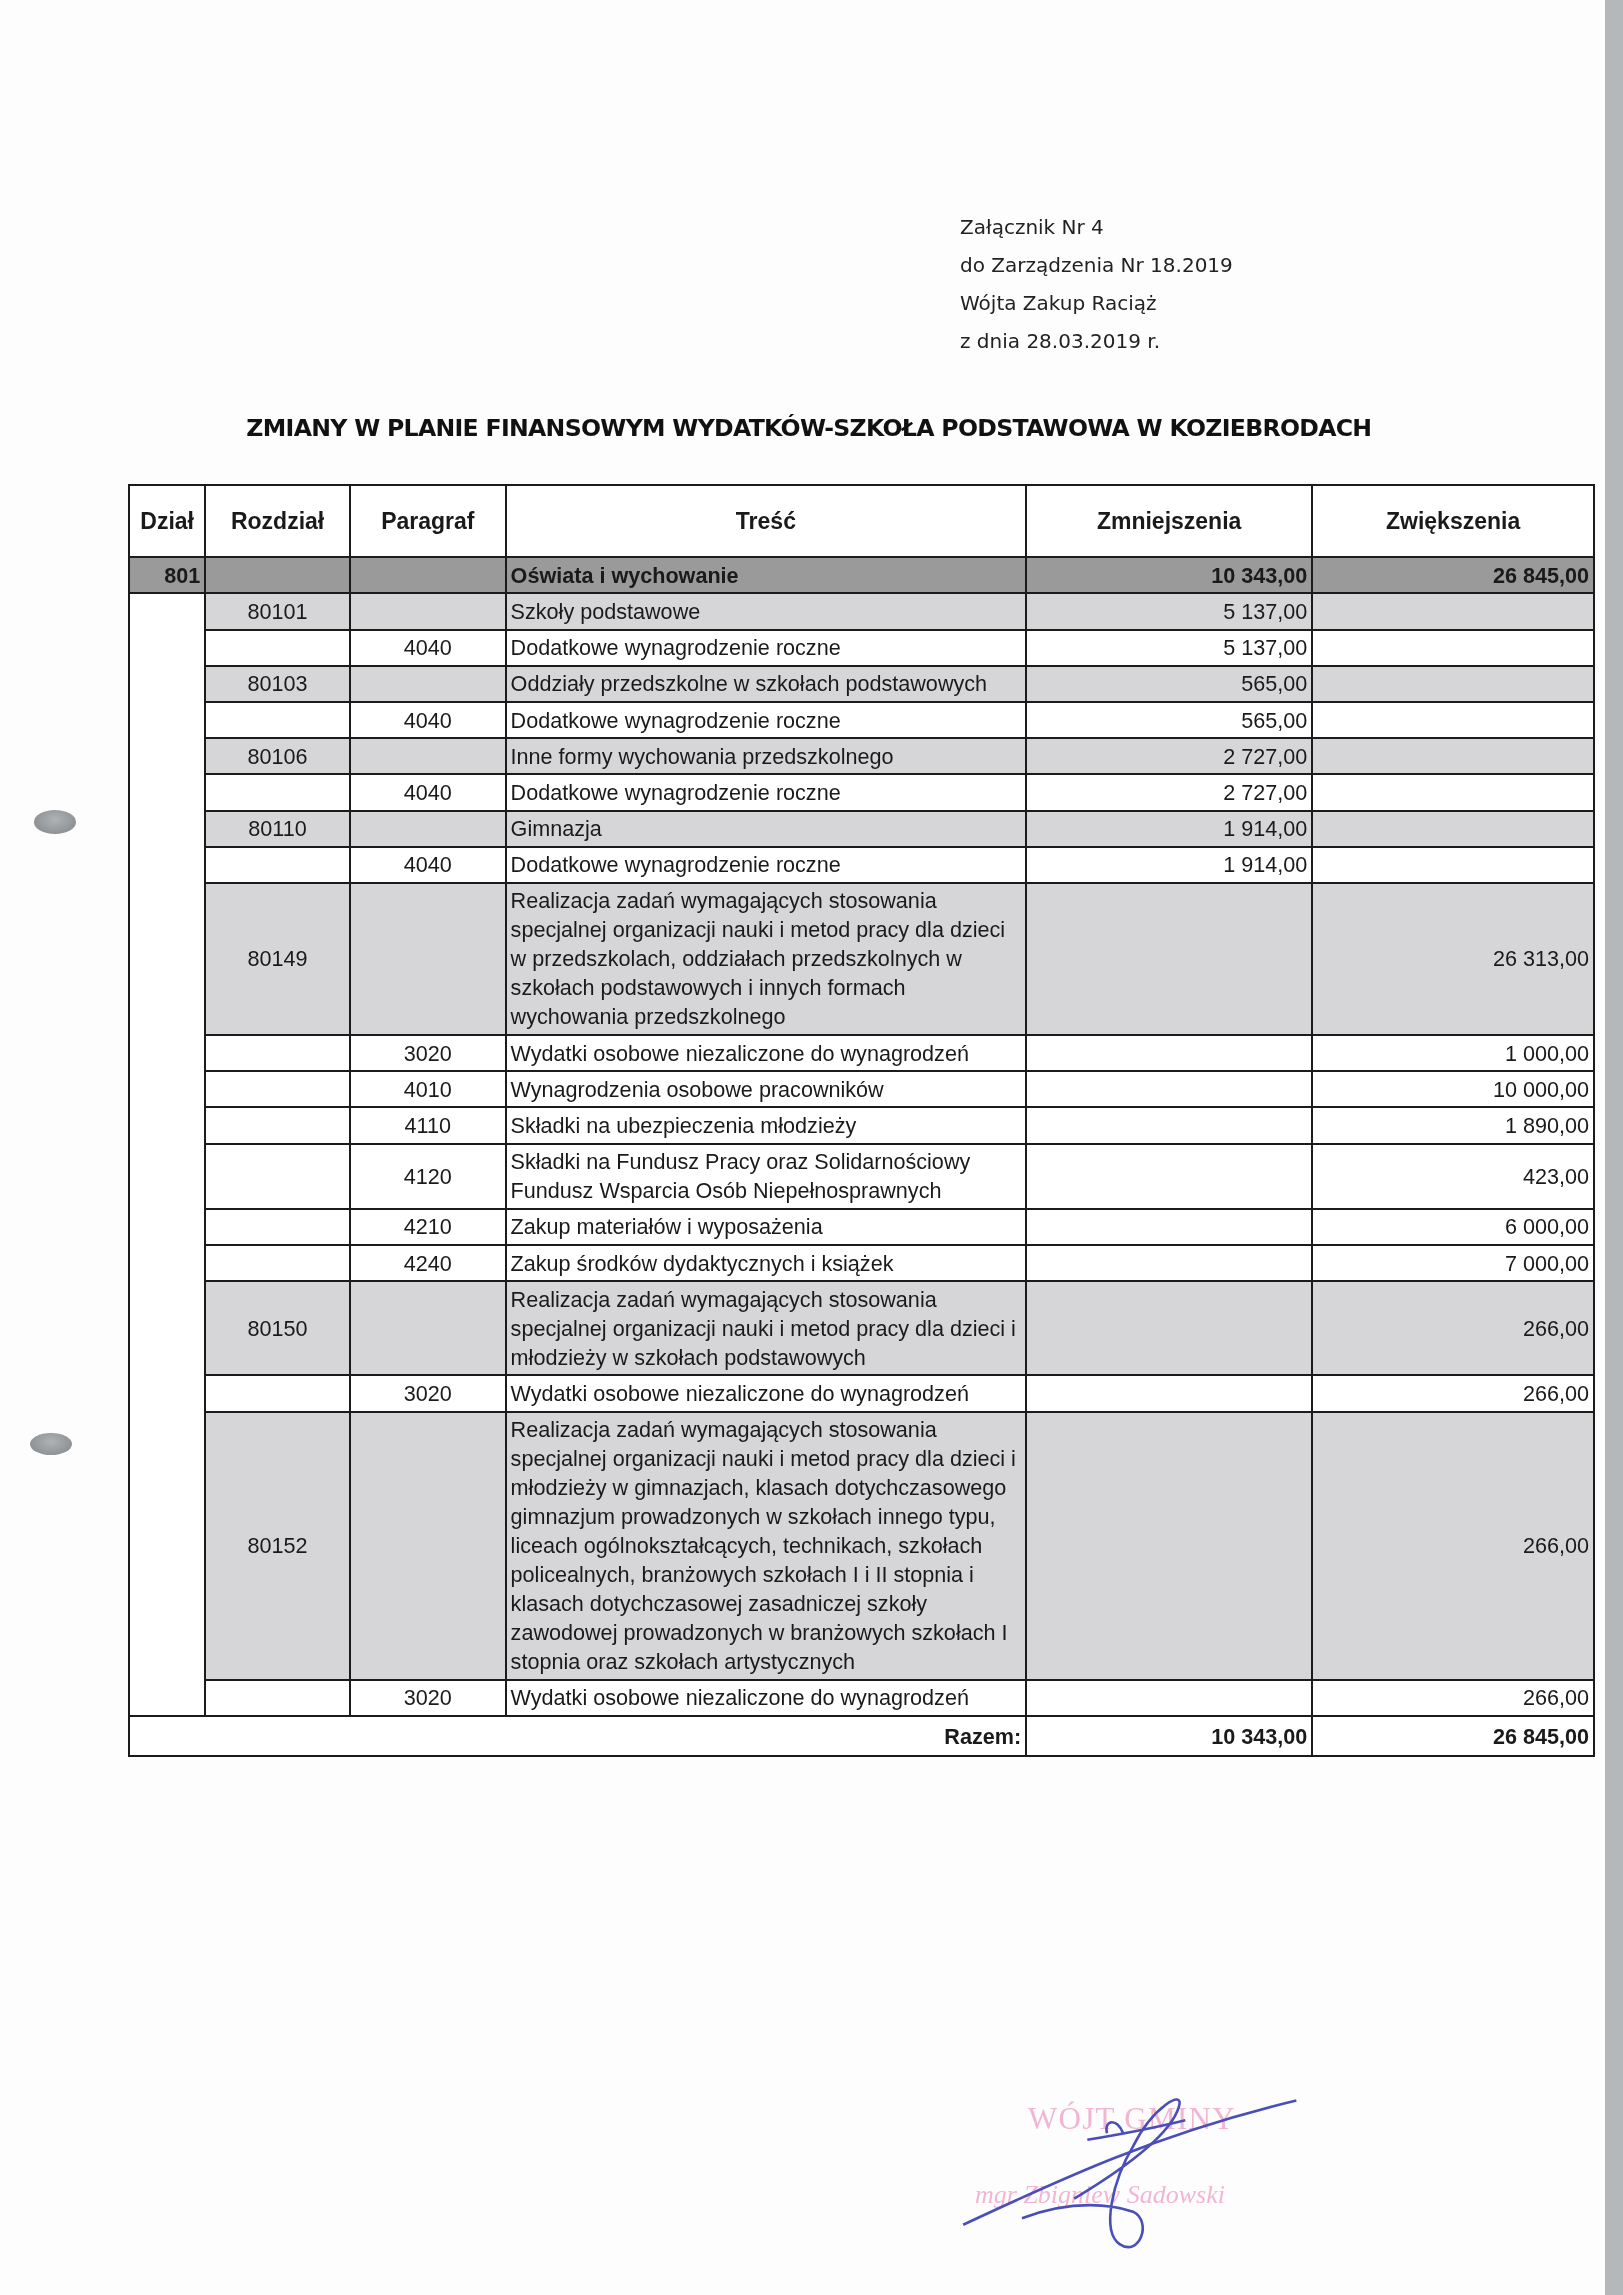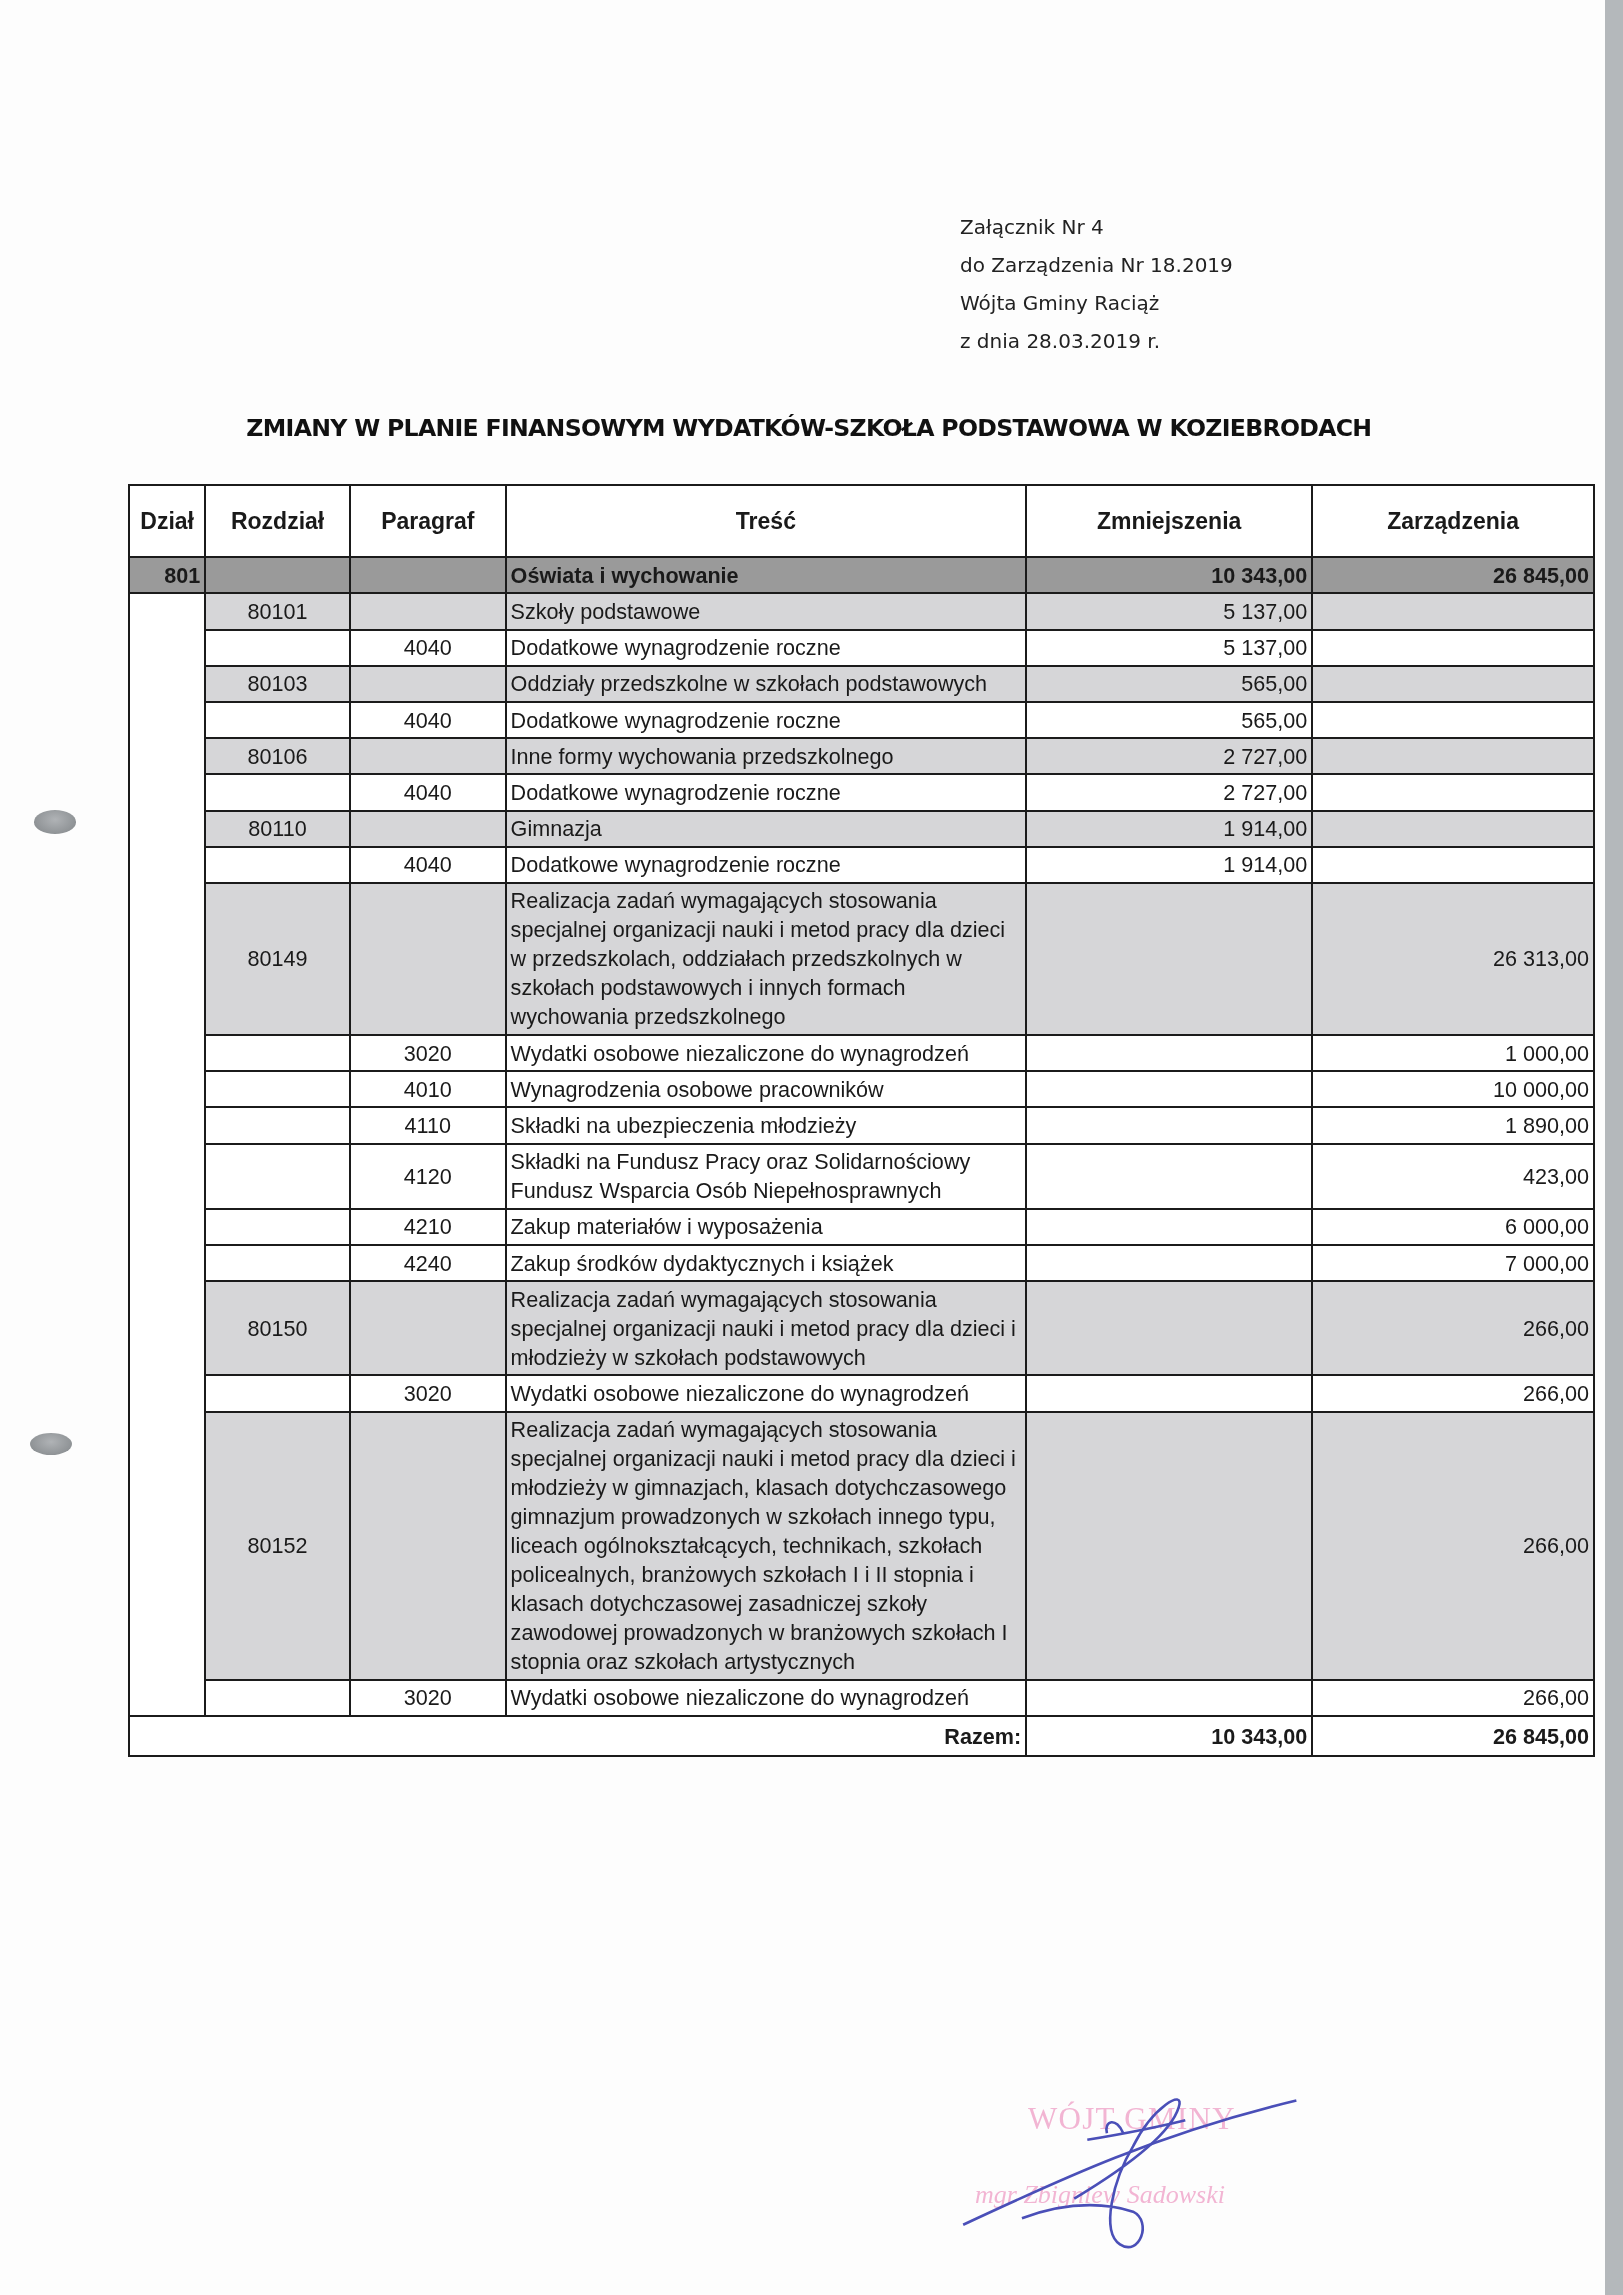--- a/index.html
+++ b/index.html
@@ -70,21 +70,21 @@
 </head>
 <body>
 
 <div class="right-edge"></div>
 <div class="punch-hole" style="left:34px; top:810px; width:42px; height:23.6px;"></div>
 <div class="punch-hole" style="left:30px; top:1433px; width:42px; height:22px;"></div>
 
 <div class="attachment">
   <div>Załącznik Nr 4</div>
   <div>do Zarządzenia Nr 18.2019</div>
-  <div>Wójta Gminy Raciąż</div>
+  <div>Wójta Zakup Raciąż</div>
   <div>z dnia 28.03.2019 r.</div>
 </div>
 
 <div class="doc-title">ZMIANY W PLANIE FINANSOWYM WYDATKÓW-SZKOŁA PODSTAWOWA W KOZIEBRODACH</div>
 
 <table class="plan">
   <colgroup>
     <col style="width:69px">
     <col style="width:131px">
     <col style="width:141px">
@@ -92,21 +92,21 @@
     <col style="width:259px">
     <col style="width:255px">
   </colgroup>
   <thead>
     <tr>
       <th style="padding:0;">Dział</th>
       <th>Rozdział</th>
       <th>Paragraf</th>
       <th>Treść</th>
       <th>Zmniejszenia</th>
-      <th>Zarządzenia</th>
+      <th>Zwiększenia</th>
     </tr>
   </thead>
   <tbody id="tbody">
     <tr class="shade-dark" style="height:33px;">
       <td class="c b">801</td>
       <td></td>
       <td></td>
       <td class="tresc b">Oświata i wychowanie</td>
       <td class="r b">10 343,00</td>
       <td class="r b">26 845,00</td>

